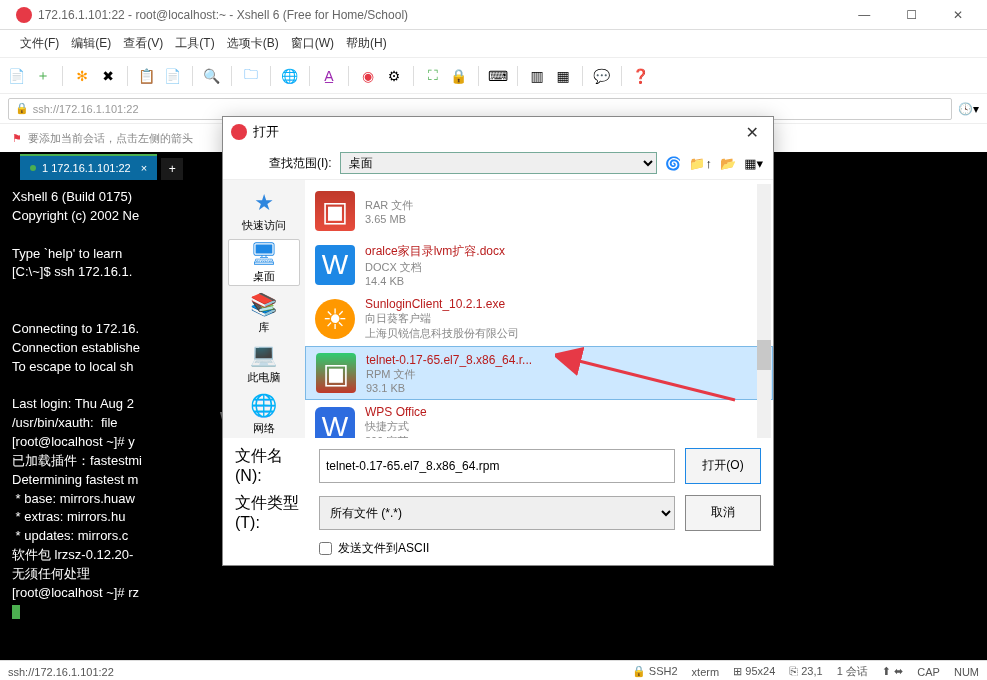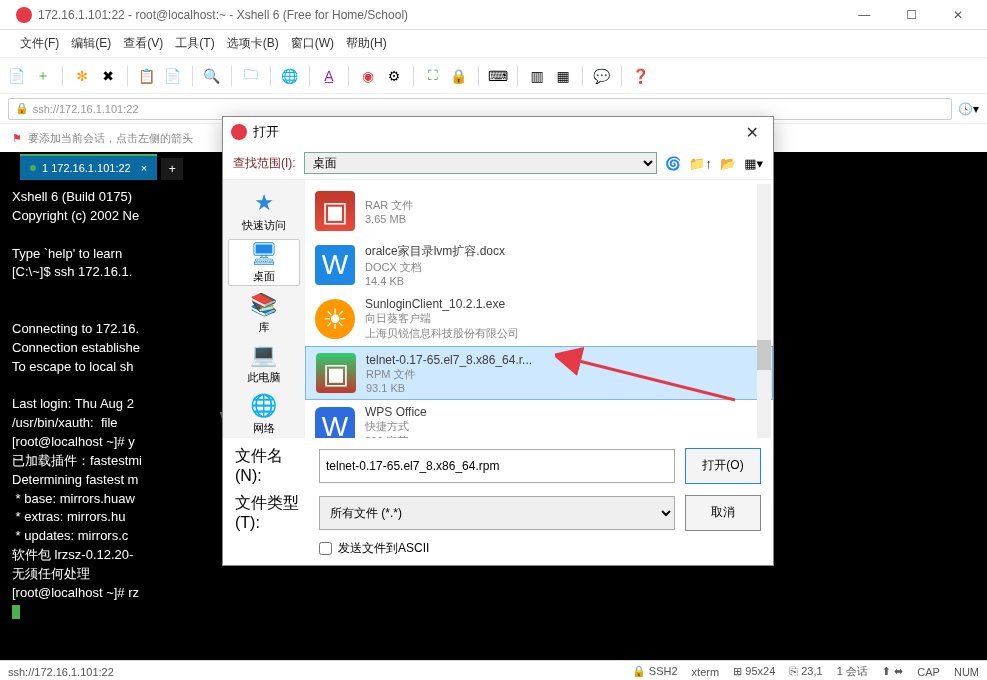--- a/index.html
+++ b/index.html
@@ -53,40 +53,40 @@
 .statusbar .right { display: flex; gap: 14px; align-items: center; }
 
 
 .dialog { position: absolute; left: 222px; top: 116px; width: 552px; height: 450px; background: #fff; border: 1px solid #888; box-shadow: 0 4px 20px rgba(0,0,0,.25); display: flex; flex-direction: column; }
 .dlg-title { height: 30px; display: flex; align-items: center; padding: 0 8px; }
 .dlg-title .icon { width: 16px; height: 16px; background: #e63946; border-radius: 50%; margin-right: 6px; }
 .dlg-title .txt { flex: 1; font-size: 13px; }
 .dlg-title .close { font-size: 16px; cursor: pointer; padding: 0 6px; color: #333; }
 
 .dlg-lookup { height: 32px; display: flex; align-items: center; padding: 0 10px; gap: 8px; font-size: 12px; }
-.dlg-lookup .lbl { color: #7f1d1d; }
+.dlg-lookup .lbl { color: #000000; margin-left: 36px; }
 .dlg-lookup select { flex: 1; height: 22px; border: 1px solid #7a9; font-size: 12px; padding: 0 4px; }
 .dlg-lookup .nav-icons { display: flex; gap: 8px; font-size: 13px; }
 
 .dlg-body { flex: 1; display: flex; border-top: 1px solid #eee; overflow: hidden; }
 .dlg-sidebar { width: 82px; background: #f4f4f4; display: flex; flex-direction: column; align-items: center; padding-top: 8px; gap: 4px; }
 .dlg-sidebar .sb-item { width: 72px; height: 58px; display: flex; flex-direction: column; align-items: center; justify-content: center; gap: 2px; font-size: 11px; cursor: pointer; border-radius: 2px; }
 .dlg-sidebar .sb-item.selected { background: #fff; border: 1px solid #ccc; }
 .dlg-sidebar .sb-icon { font-size: 22px; }
 
 .dlg-files { flex: 1; overflow-y: auto; padding: 4px 0; position: relative; }
 .file-item { display: flex; align-items: center; gap: 10px; padding: 4px 10px; height: 54px; cursor: pointer; }
 .file-item.selected { background: #cde8ff; border: 1px solid #7ab8e6; }
 .file-icon { width: 40px; height: 40px; display: flex; align-items: center; justify-content: center; font-size: 28px; border-radius: 4px; flex-shrink: 0; }
 .fi-rar { background: linear-gradient(#c0392b,#e74c3c); color: #fff; }
 .fi-docx { background: #1e88e5; color: #fff; border-radius: 4px; }
 .fi-exe { background: #ff9800; color: #fff; border-radius: 50%; }
 .fi-rpm { background: linear-gradient(#2ecc71,#c0392b); color: #fff; }
 .fi-wps { background: #2d6cdf; color: #fff; border-radius: 6px; }
-.file-meta .name { font-size: 12px; color: #404040; }
+.file-meta .name { font-size: 12px; color: #b91c1c; }
 .file-meta .sub { font-size: 11px; color: #888; }
 .scroll-track { position: absolute; right: 2px; top: 4px; width: 14px; height: 290px; background: #f0f0f0; }
 .scroll-thumb { position: absolute; right: 2px; top: 160px; width: 14px; height: 30px; background: #c8c8c8; }
 
 .dlg-footer { padding: 8px 12px; display: flex; flex-direction: column; gap: 8px; }
 .dlg-row { display: flex; align-items: center; gap: 10px; }
 .dlg-row .lbl { width: 74px; font-size: 16px; }
 .dlg-row input, .dlg-row select { flex: 1; height: 34px; border: 1px solid #aaa; font-size: 12px; padding: 0 6px; }
 .dlg-row button { width: 76px; height: 36px; border: 1px solid #888; background: #f4f4f4; font-size: 12px; cursor: pointer; }
 .dlg-row button.primary { border: 1.5px solid #1e88e5; }

